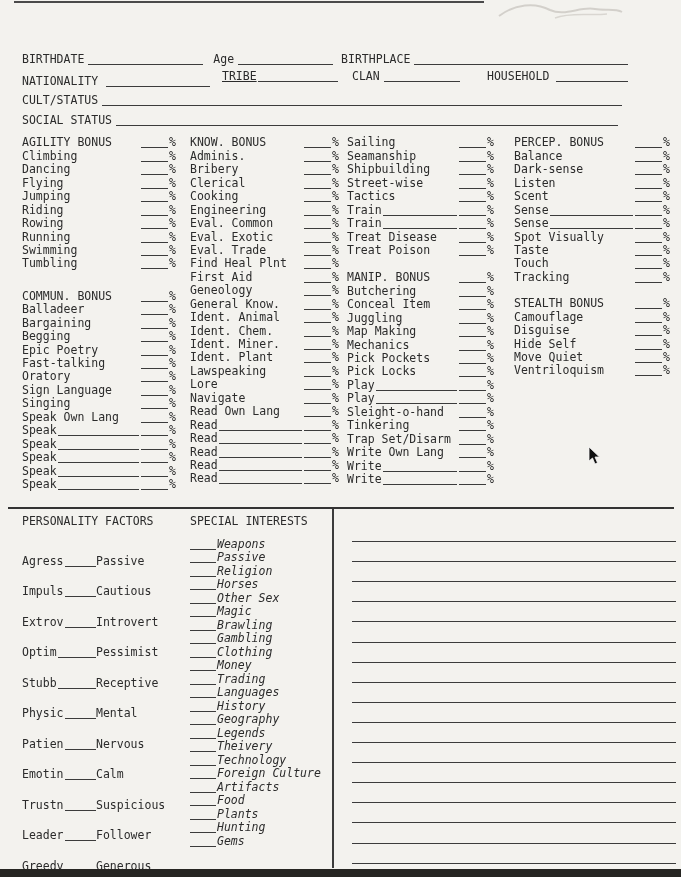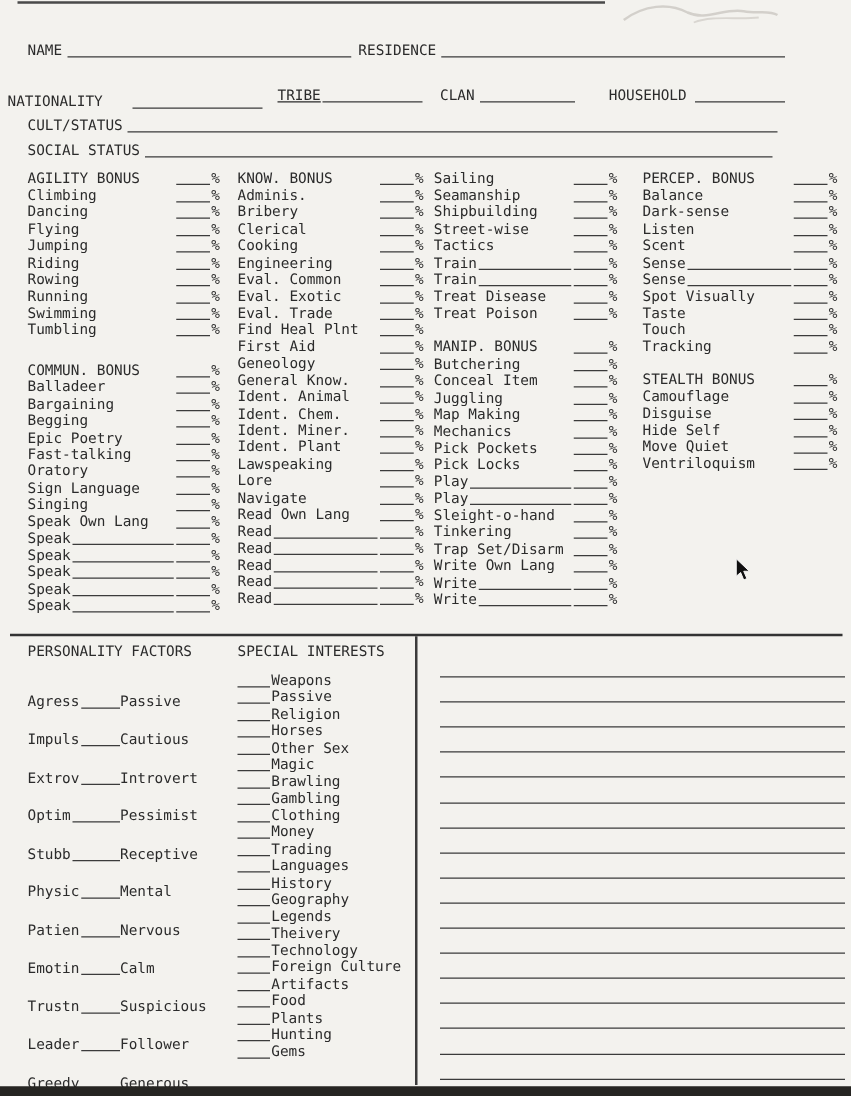--- a/index.html
+++ b/index.html
@@ -19,21 +19,21 @@
   .skill-row .blank{width:27px;border-bottom:1.2px solid #3b3b3b;height:10px;margin:0 1px 1px 0;}
   .skill-row .pct{width:8px;}
   .gap{width:100%;}
   
   .section-title{position:absolute;font-size:11.5px;font-weight:normal;white-space:pre;}
   .pf-col{position:absolute;left:22px;top:537px;width:160px;font-size:11.5px;}
   .pf-row{display:flex;align-items:flex-end;height:13.5px;white-space:pre;margin-top:17px;}
   .pf-fill{flex:1;border-bottom:1.2px solid #3b3b3b;height:10px;margin:0 0 1px 1px;}
   .pf-right{flex:0 0 86px;}
   .si-col{position:absolute;left:190px;top:537px;width:140px;font-size:11.5px;}
-  .si-row{display:flex;align-items:flex-end;height:13.5px;white-space:pre;}
+  .si-row{display:flex;align-items:flex-end;height:13.5px;white-space:pre;font-style:italic;}
   .si-fill{flex:0 0 26px;border-bottom:1.2px solid #3b3b3b;height:10px;margin:0 1px 1px 0;}
   .notes{position:absolute;left:352px;top:522px;width:324px;}
   .note-line{height:19.1px;border-bottom:1.4px solid #3b3b3b;}
   .vdivider{position:absolute;left:332px;top:509px;width:1.6px;height:359px;background:#3b3b3b;}
   .sep{position:absolute;left:8px;top:507px;width:666px;height:2px;background:#333;}
   .topline{position:absolute;left:14px;top:1px;width:470px;height:1.6px;background:#4a4a4a;}
   .botband{position:absolute;left:0;top:869px;width:681px;height:8px;background:#262522;}
   .smudge{position:absolute;left:495px;top:0px;opacity:.35;}
   .cursor{position:absolute;left:588px;top:446px;}
 </style>
@@ -41,41 +41,43 @@
 <body>
 
 <div class="page">
 
   <div class="topline abs"></div>
   <svg class="smudge" width="130" height="24">
     <path d="M4,16 C20,4 40,2 55,10 C70,17 85,6 100,9 C110,11 120,8 127,12" stroke="#9a948c" stroke-width="2" fill="none"></path>
     <path d="M60,18 C75,12 95,16 112,14" stroke="#aaa49c" stroke-width="1.5" fill="none"></path>
   </svg>
 
-  <div class="abs lbl-row" style="left:22px;top:34px;width:606px;">
-    <span>NAME</span>
-    <span class="flexline" style="margin:0 6px 0 4px;"></span>
-    <span>RESIDENCE</span>
-    <span class="flexline" style="flex:0 0 275px;margin-left:4px;"></span>
-  </div>
-
+
+  <div class="abs lbl-row" style="left:22px;top:53px;width:606px;">
+    <span>BIRTHDATE</span>
+    <span class="flexline" style="flex:0 0 115px;margin:0 10px 0 4px;"></span>
+    <span>Age</span>
+    <span class="flexline" style="flex:0 0 95px;margin:0 8px 0 4px;"></span>
+    <span>BIRTHPLACE</span>
+    <span class="flexline" style="margin-left:4px;"></span>
+  </div>
 
   <div class="abs lbl-row" style="left:222px;top:70px;text-decoration:underline;">
     <span>TRIBE</span>
   </div>
   <div class="abs hline" style="left:258px;top:70px;width:80px;height:11px;"></div>
   <div class="abs lbl-row" style="left:352px;top:70px;text-align:center;">
     <span>CLAN</span>
   </div>
   <div class="abs hline" style="left:384px;top:70px;width:76px;height:11px;"></div>
   <div class="abs lbl-row" style="left:487px;top:70px;">
     <span>HOUSEHOLD</span>
   </div>
   <div class="abs hline" style="left:556px;top:70px;width:72px;height:11px;"></div>
-  <div class="abs lbl-row" style="left:6px;top:75px;align-items:flex-end;">
+  <div class="abs lbl-row" style="left:22px;top:75px;align-items:flex-end;">
     <span>NATIONALITY</span>
   </div>
   <div class="abs hline" style="left:106px;top:75px;width:104px;height:11px;"></div>
 
   <div class="abs lbl-row" style="left:22px;top:114px;width:596px;">
     <span>SOCIAL STATUS</span>
     <span class="flexline" style="margin-left:4px;"></span>
   </div>
 
   <div class="abs lbl-row" style="left:22px;top:94px;width:600px;">

